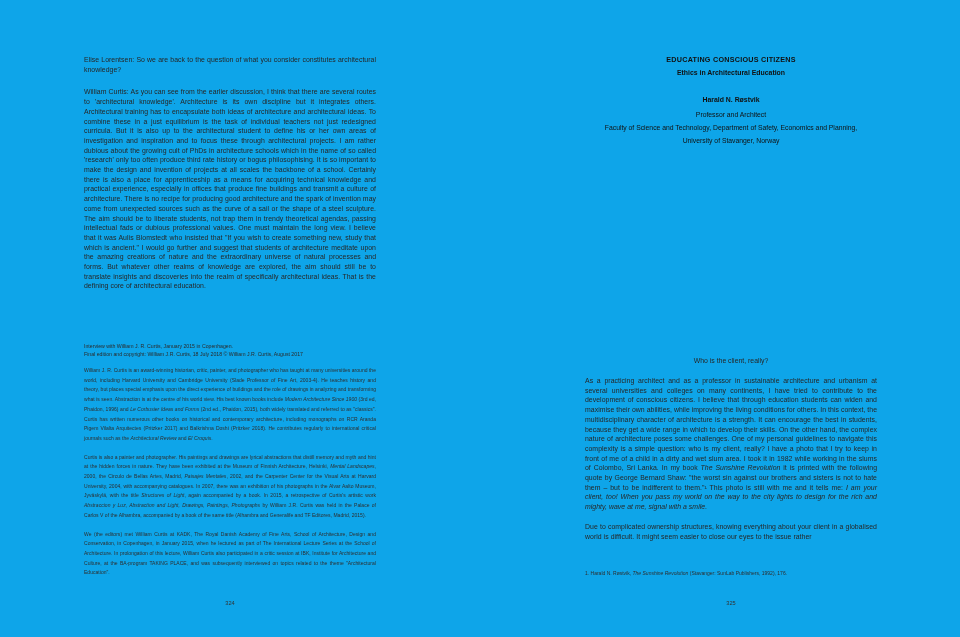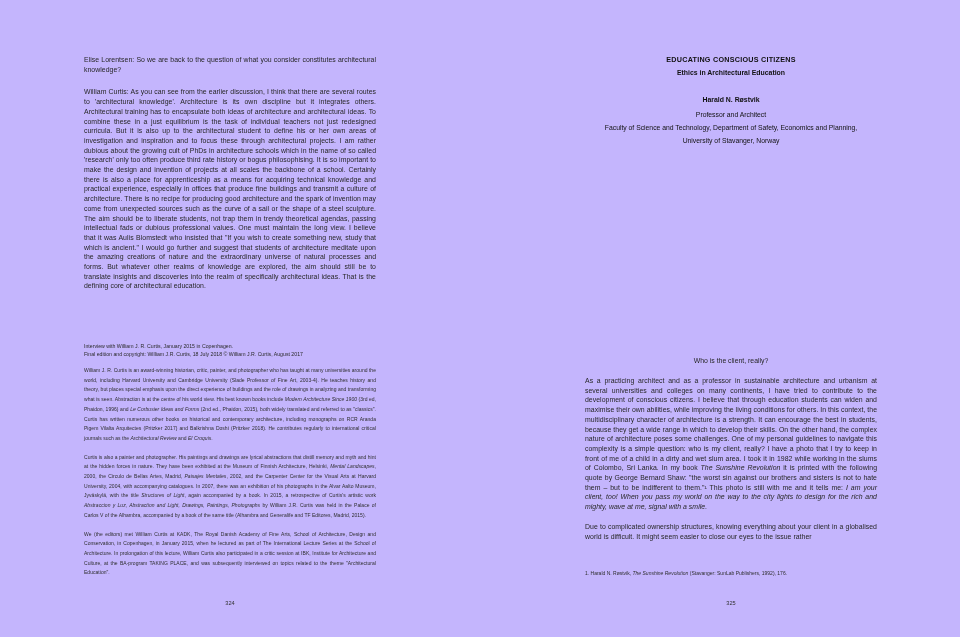--- a/index.html
+++ b/index.html
@@ -2,21 +2,21 @@
 <html><head>
 <meta charset="utf-8">
 <style>
   html,body{margin:0;padding:0}
   body{
     width:960px;height:637px;position:relative;overflow:hidden;
     background:#fdfdfd;color:#222;
     font-family:"Liberation Sans","DejaVu Sans",sans-serif;
     -webkit-font-smoothing:antialiased;
   }
-  .spread{position:absolute;inset:0;background:#c4b5fd}
+  .spread{position:absolute;inset:0;background:#0ea5e9}
   .col{position:absolute;width:292px}
   .left-col{left:84px}
   .right-col{left:585px}
 
   
   .body-text{font-size:6.9px;line-height:9.7px;text-align:justify;letter-spacing:.04px;margin:0;color:#262626}
   .q-para{margin:0 0 13px 0}
 
   
   .credits{font-size:5.2px;line-height:8.4px;color:#2b2b2b}

